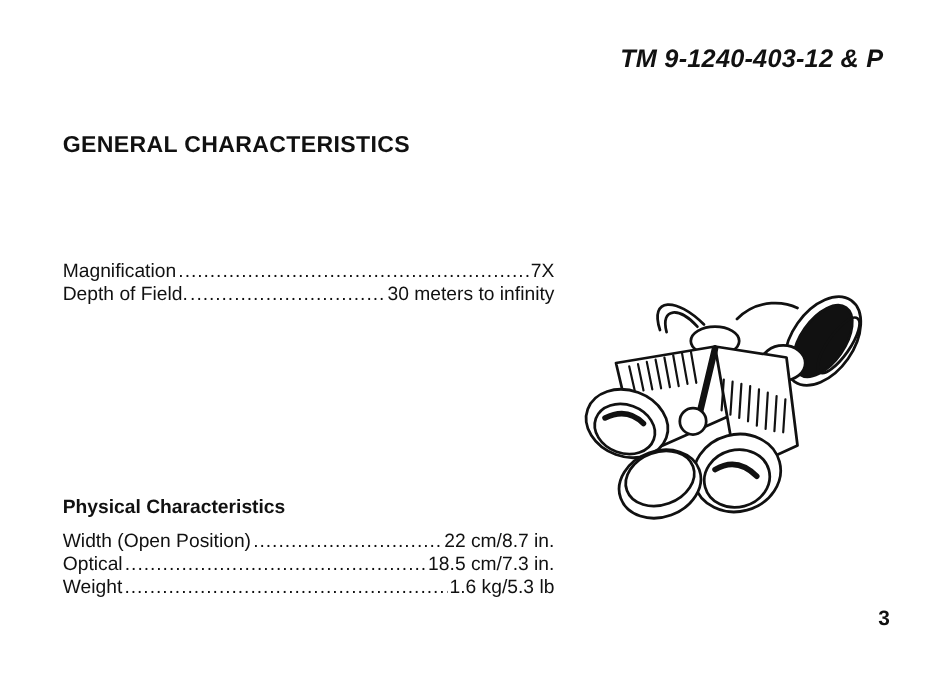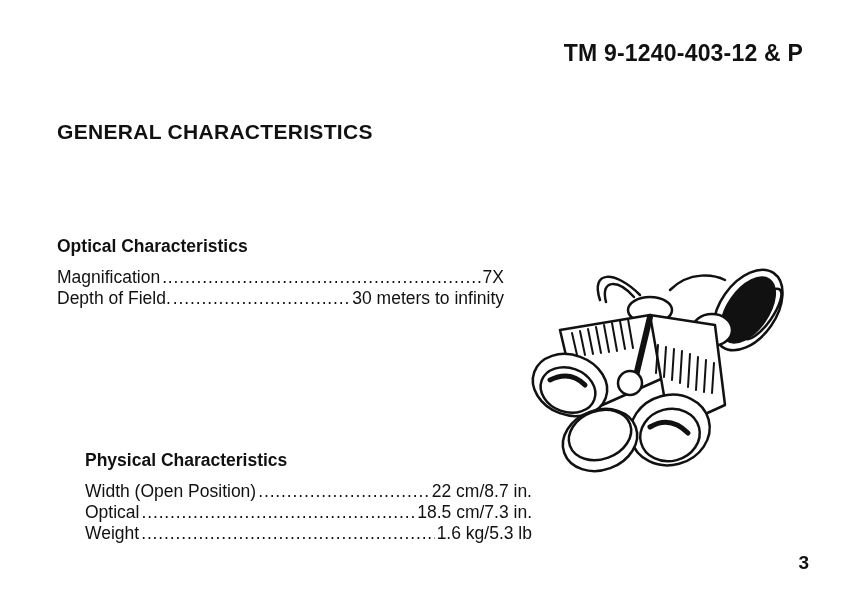--- a/index.html
+++ b/index.html
@@ -1,28 +1,28 @@
 <!DOCTYPE html>
 <html><head>
 <meta charset="utf-8">
 <style>
   html, body { margin: 0; padding: 0; }
   body {
     width: 845px; height: 612px; background: #ffffff; position: relative; overflow: hidden;
     font-family: "Liberation Sans", sans-serif; color: #111;
   }
   .doc-id {
-    position: absolute; right: 42px; top: 40px; font-weight: bold; font-size: 23px; letter-spacing: 0.2px;
+    position: absolute; right: 42px; top: 40px; font-weight: bold; font-size: 23px; letter-spacing: 0.2px; font-style: italic;
   }
   .main-title {
     position: absolute; left: 57px; top: 120px; font-weight: bold; font-size: 21px; letter-spacing: 0.3px;
   }
   .section { position: absolute; left: 57px; width: 447px; }
   .section.optical { top: 236px; }
-  .section.physical { top: 450px; margin-left: 28px; }
+  .section.physical { top: 450px; }
   .section-heading { font-weight: bold; font-size: 17.5px; margin-bottom: 10px; }
   .spec-row {
     display: flex; align-items: baseline; font-size: 17.5px; line-height: 21px; white-space: nowrap;
   }
   .spec-label { flex: 0 0 auto; }
   .spec-dots {
     flex: 1 1 auto; overflow: hidden; margin: 0 2px;
   }
   .spec-dots::before {
     content: ". . . . . . . . . . . . . . . . . . . . . . . . . . . . . . . . . . . . . . . . . . . . . . . . . . . . . . . . . . . . . . . . . . . . . .";
@@ -33,21 +33,20 @@
   .page-number { position: absolute; right: 36px; top: 552px; font-weight: bold; font-size: 19px; }
 </style>
 </head>
 <body>
 
 <div class="doc-id">TM 9-1240-403-12 &amp; P</div>
 
 <div class="main-title">GENERAL CHARACTERISTICS</div>
 
 <div class="section optical">
-  <div class="section-heading">Optical Characteristics</div>
   <div class="spec-row">
     <span class="spec-label">Magnification</span>
     <span class="spec-dots"></span>
     <span class="spec-value">7X</span>
   </div>
   <div class="spec-row">
     <span class="spec-label">Depth of Field.</span>
     <span class="spec-dots"></span>
     <span class="spec-value">30 meters to infinity</span>
   </div>

